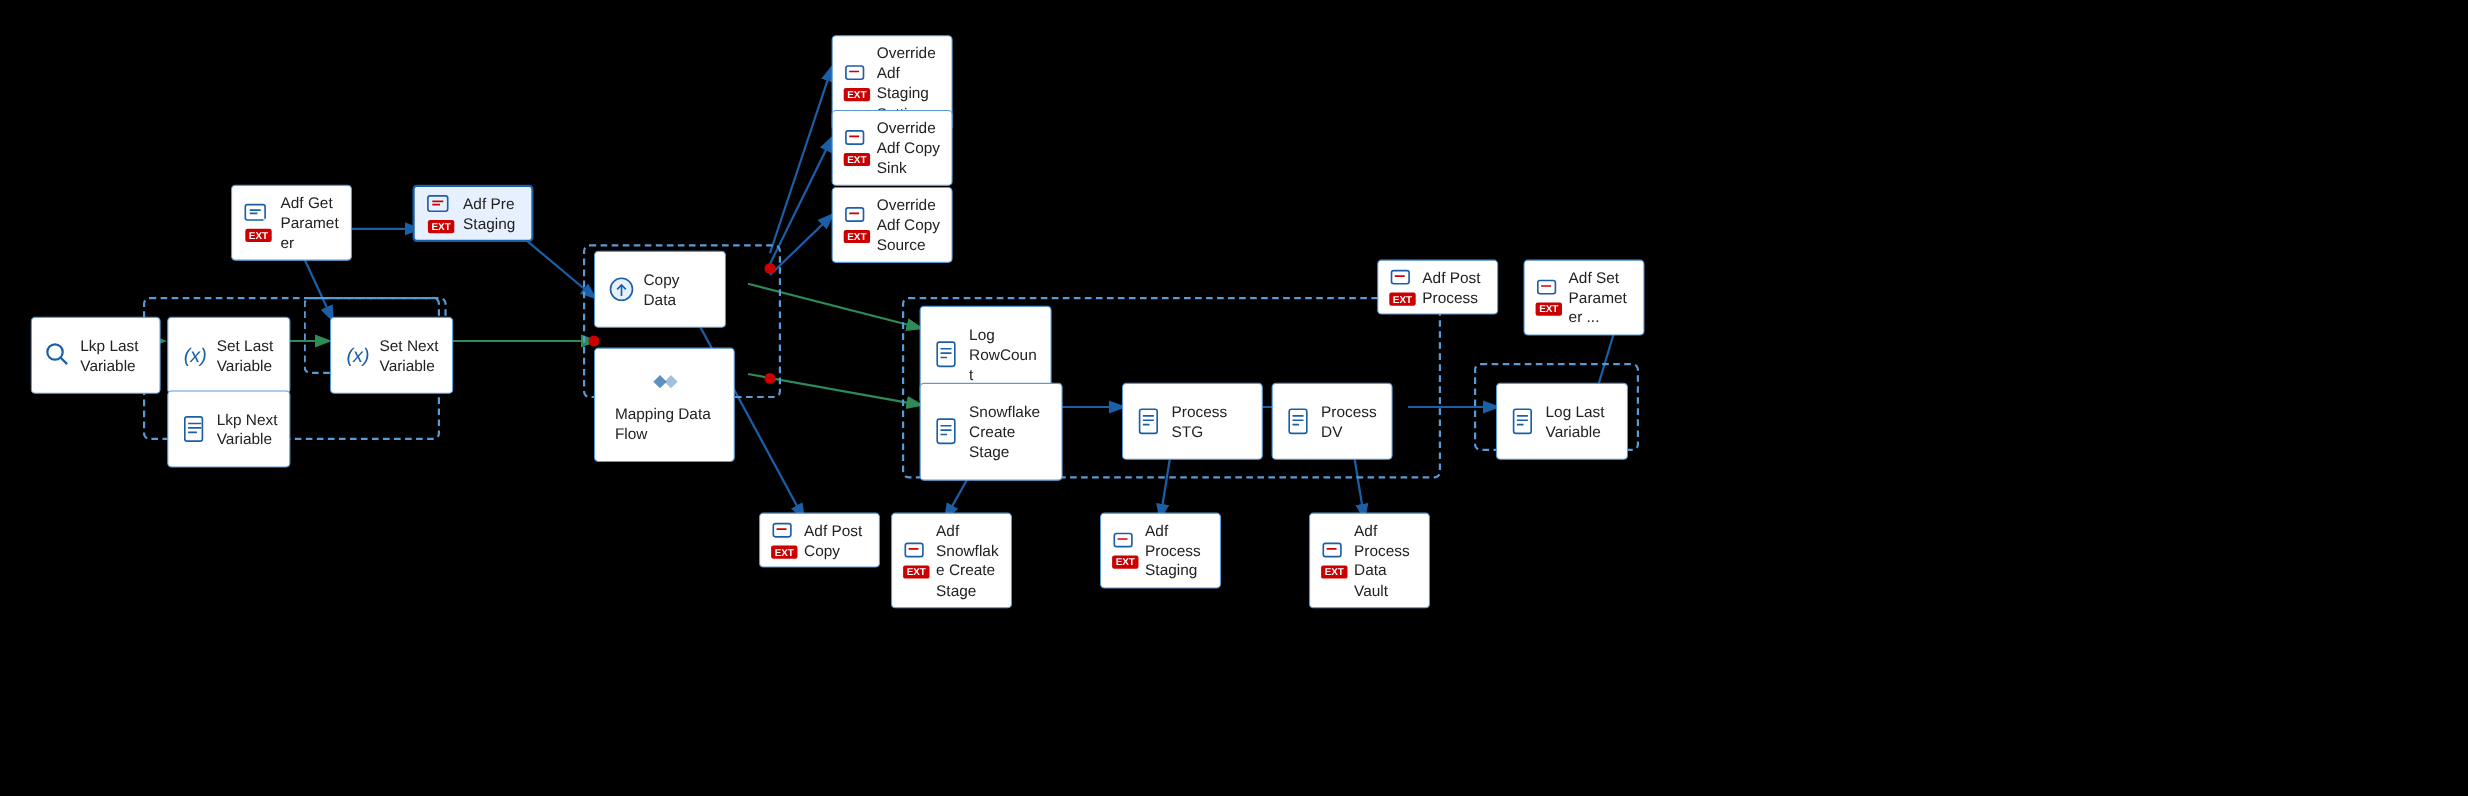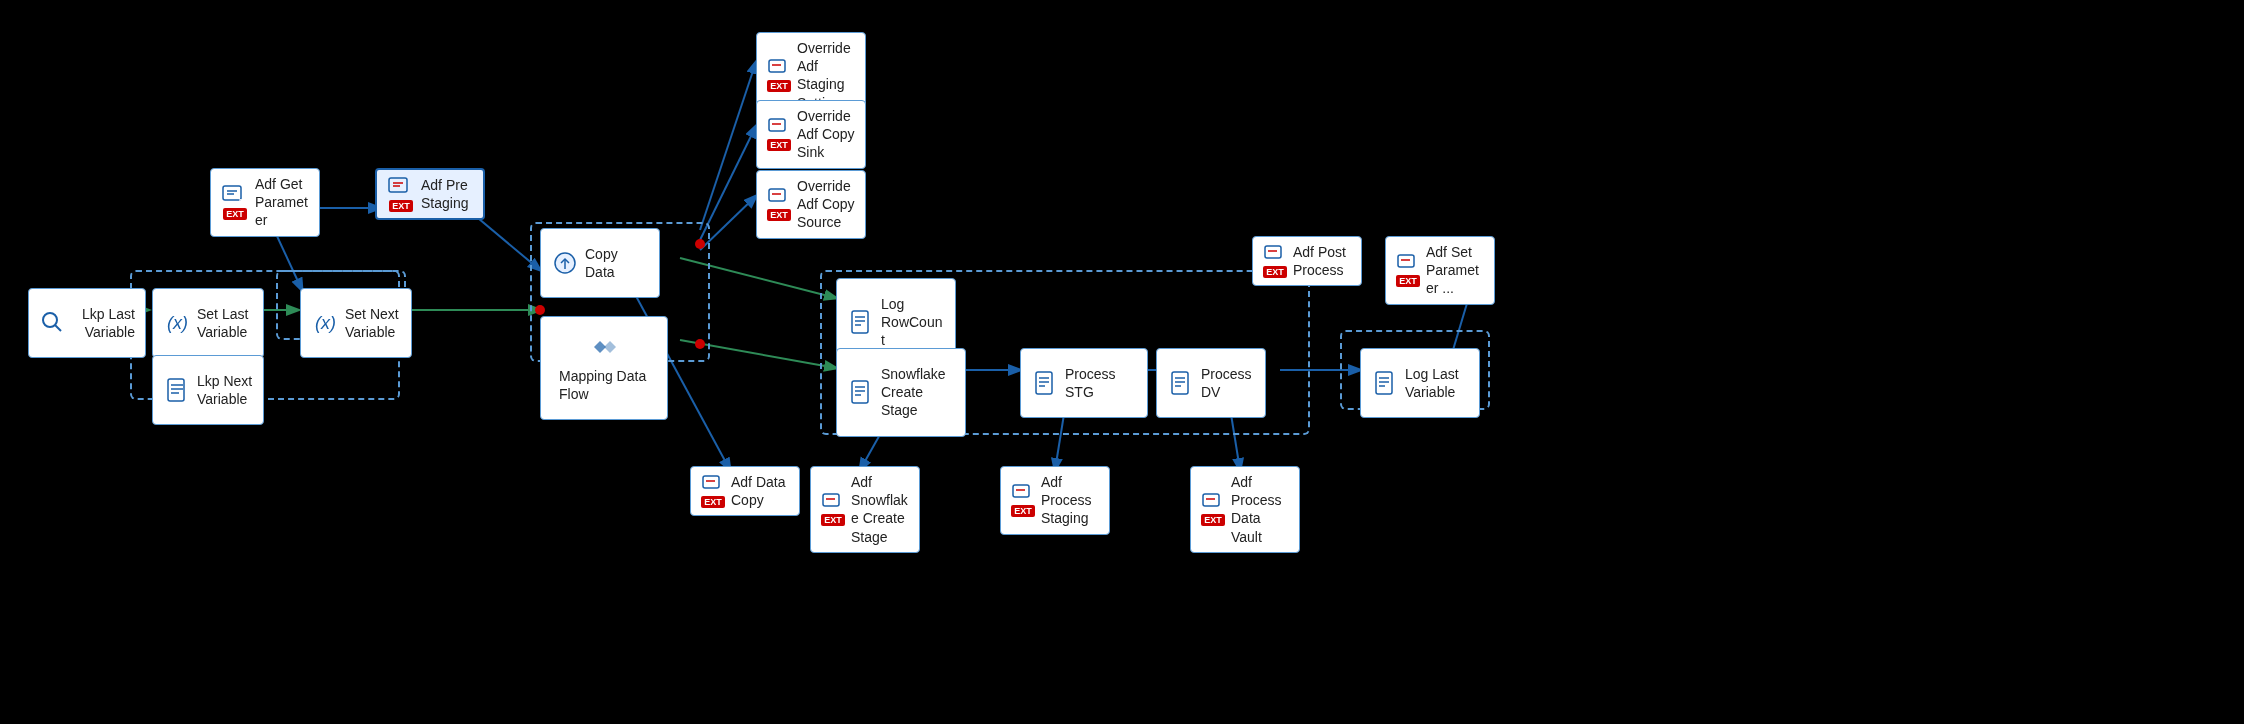--- a/index.html
+++ b/index.html
@@ -157,21 +157,21 @@
   <div class="group-box" style="left:130px; top:270px; width:270px; height:130px;"></div>
 
   <div class="group-box" style="left:276px; top:270px; width:130px; height:70px;"></div>
 
   <div class="group-box" style="left:530px; top:222px; width:180px; height:140px;"></div>
 
   <div class="group-box" style="left:820px; top:270px; width:490px; height:165px;"></div>
 
   <div class="group-box" style="left:1340px; top:330px; width:150px; height:80px;"></div>
 
-  <div class="node" style="left:28px; top:288px; width:118px;text-align:right;">
+  <div class="node" style="left:28px; top:288px; width:118px;">
     <svg class="icon-blue" viewBox="0 0 28 28">
       <circle cx="11" cy="11" r="7" stroke="#1a5fa8" stroke-width="2" fill="none"></circle>
       <line x1="16" y1="16" x2="22" y2="22" stroke="#1a5fa8" stroke-width="2"></line>
     </svg>
     <span class="node-label">Lkp Last Variable</span>
   </div>
 
   <div class="node" style="left:152px; top:288px; width:112px;">
     <svg class="icon-blue" viewBox="0 0 28 28">
       <text x="4" y="20" font-size="18" fill="#1a5fa8" font-style="italic">(x)</text>
@@ -292,21 +292,21 @@
   </div>
 
   <div class="node-ext" style="left:690px; top:466px;">
     <div style="display:flex;flex-direction:column;align-items:center;gap:2px">
       <svg width="24" height="20" viewBox="0 0 24 20">
         <rect x="2" y="2" width="16" height="12" rx="2" stroke="#1a5fa8" stroke-width="1.5" fill="none"></rect>
         <line x1="5" y1="7" x2="14" y2="7" stroke="#cc0000" stroke-width="1.5"></line>
       </svg>
       <span class="ext-badge">EXT</span>
     </div>
-    <span class="node-label">Adf Data Copy</span>
+    <span class="node-label">Adf Post Copy</span>
   </div>
 
   <div class="node-ext" style="left:810px; top:466px;">
     <div style="display:flex;flex-direction:column;align-items:center;gap:2px">
       <svg width="24" height="20" viewBox="0 0 24 20">
         <rect x="2" y="2" width="16" height="12" rx="2" stroke="#1a5fa8" stroke-width="1.5" fill="none"></rect>
         <line x1="5" y1="7" x2="14" y2="7" stroke="#cc0000" stroke-width="1.5"></line>
       </svg>
       <span class="ext-badge">EXT</span>
     </div>

